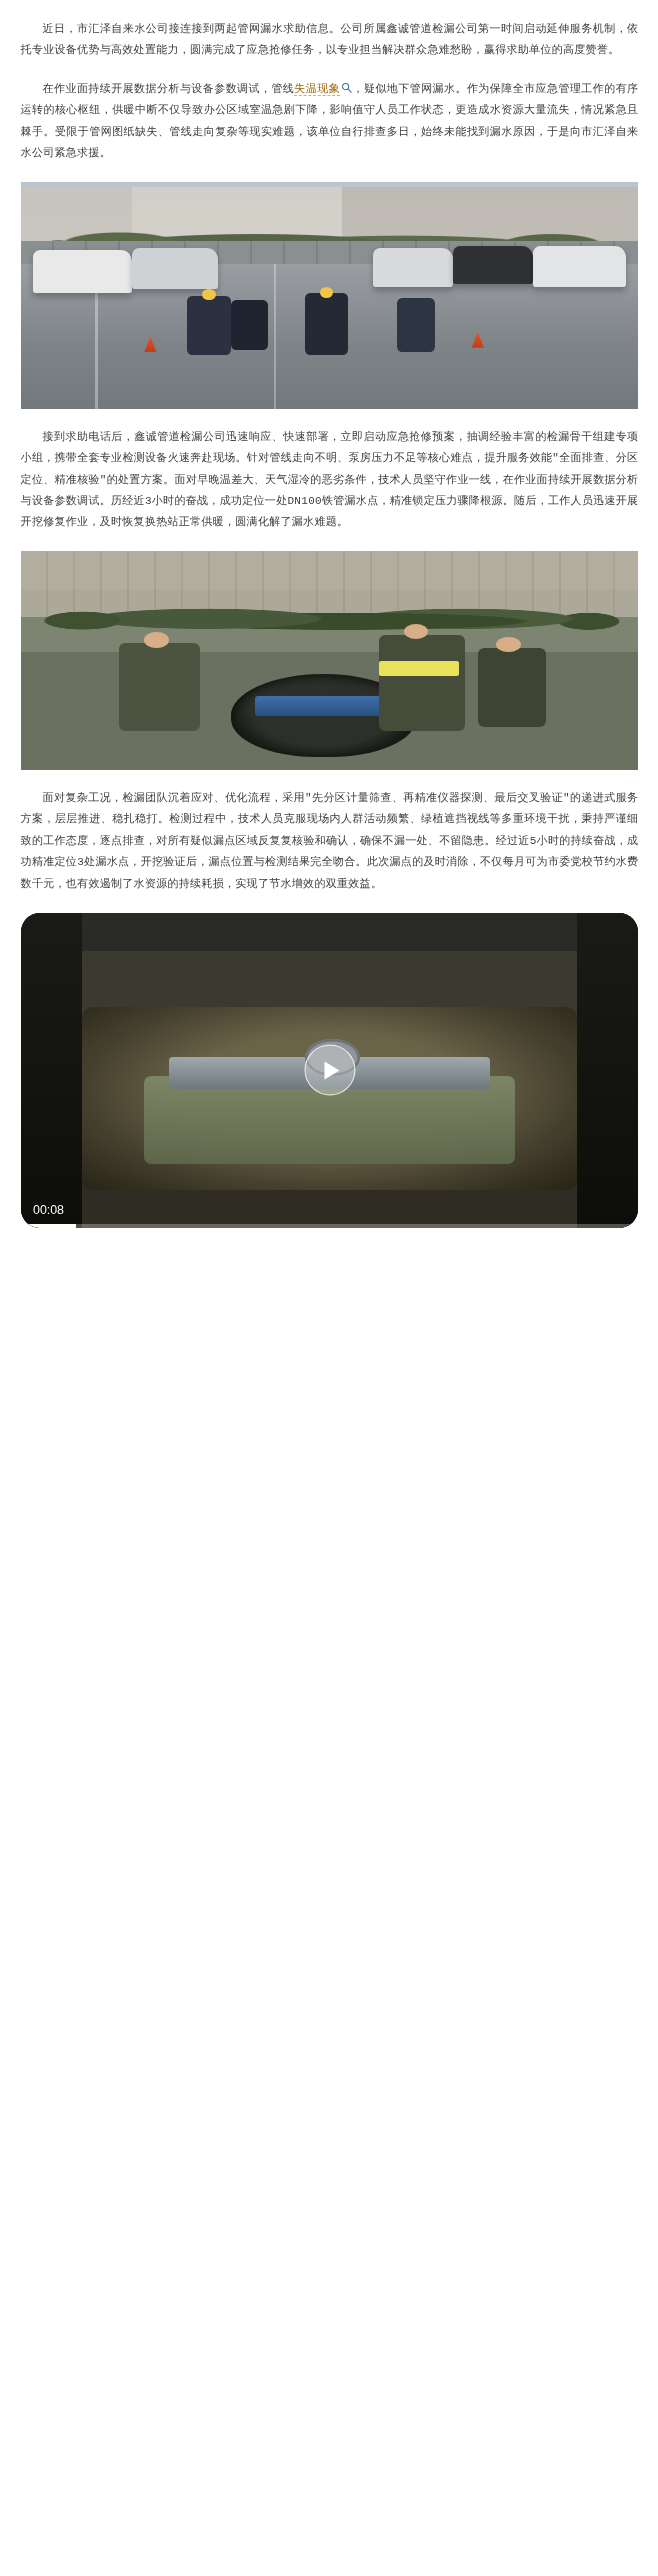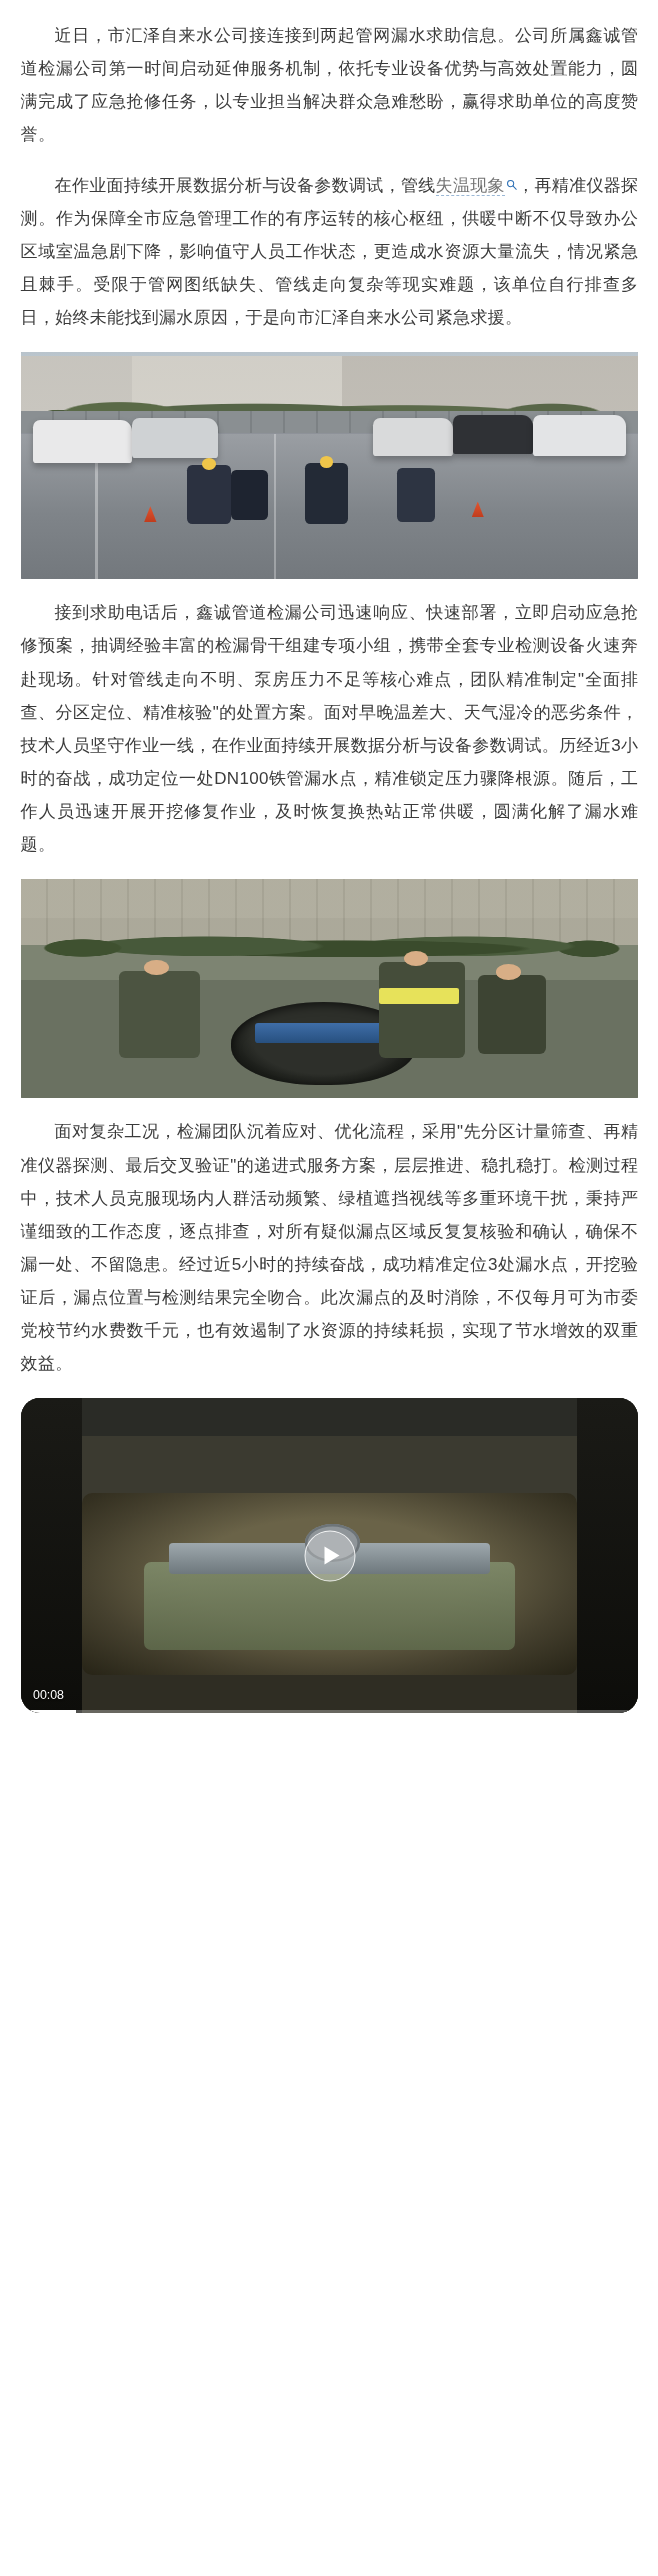--- a/index.html
+++ b/index.html
@@ -16,34 +16,35 @@
     width: 659px;
     margin: 0 auto;
     padding: 0;
     box-sizing: border-box;
   }
   .article {
     padding: 18.5px 20.6px 20.6px 20.6px;
     box-sizing: border-box;
   }
   p.para {
-    font-size: 17px;
+    font-size: 11px;
     line-height: 1.95;
     color: #3b3b3b;
     margin: 0 0 17.5px 0;
     text-align: justify;
     text-indent: 2em;
     letter-spacing: 0.3px;
+    font-family: Liberation Mono, monospace;
   }
   .hl-wrap {
     position: relative;
     display: inline;
   }
   .hl {
-    color: #737373;
+    color: #a16207;
     border-bottom: 0.5px dashed #9bb8d6;
     padding-bottom: 0.5px;
   }
   .search-badge {
     display: inline-block;
     width: 11.3px;
     height: 11.3px;
     vertical-align: middle;
     margin-left: 1px;
     position: relative;
@@ -249,21 +250,21 @@
 <body>
 
 <div class="page">
   <div class="article">
 
     <p class="para">近日，市汇泽自来水公司接连接到两起管网漏水求助信息。公司所属鑫诚管道检漏公司第一时间启动延伸服务机制，依托专业设备优势与高效处置能力，圆满完成了应急抢修任务，以专业担当解决群众急难愁盼，赢得求助单位的高度赞誉。</p>
 
     <p class="para"><span>在作业面持续开展数据分析与设备参数调试，管线</span><span class="hl-wrap"><span class="hl">失温现象</span><span class="search-badge"><svg width="11.3" height="11.3" viewBox="0 0 22 22">
               <circle cx="9" cy="9" r="6" fill="none" stroke="#2b6fb5" stroke-width="2"></circle>
               <line x1="13.5" y1="13.5" x2="20" y2="20" stroke="#2b6fb5" stroke-width="2" stroke-linecap="round"></line>
-            </svg></span></span><span>，再精准仪器探测。作为保障全市应急管理工作的有序运转的核心枢纽，供暖中断不仅导致办公区域室温急剧下降，影响值守人员工作状态，更造成水资源大量流失，情况紧急且棘手。受限于管网图纸缺失、管线走向复杂等现实难题，该单位自行排查多日，始终未能找到漏水原因，于是向市汇泽自来水公司紧急求援。</span></p>
+            </svg></span></span><span>，疑似地下管网漏水。作为保障全市应急管理工作的有序运转的核心枢纽，供暖中断不仅导致办公区域室温急剧下降，影响值守人员工作状态，更造成水资源大量流失，情况紧急且棘手。受限于管网图纸缺失、管线走向复杂等现实难题，该单位自行排查多日，始终未能找到漏水原因，于是向市汇泽自来水公司紧急求援。</span></p>
 
     <figure class="photo">
       <div class="img-frame photo1">
         <div class="p1-sky"></div>
         <div class="p1-building"></div>
         <div class="p1-trees"></div>
         <div class="p1-wallrow"></div>
         <div class="p1-ground"></div>
         <div class="p1-lines"></div>
         <div class="p1-car c1"></div>
@@ -275,21 +276,21 @@
         <div class="p1-worker w2"></div>
         <div class="p1-worker w3"></div>
         <div class="p1-worker w4"></div>
         <div class="p1-helmet h1"></div>
         <div class="p1-helmet h3"></div>
         <div class="p1-cone k1"></div>
         <div class="p1-cone k2"></div>
       </div>
     </figure>
 
-    <p class="para">接到求助电话后，鑫诚管道检漏公司迅速响应、快速部署，立即启动应急抢修预案，抽调经验丰富的检漏骨干组建专项小组，携带全套专业检测设备火速奔赴现场。针对管线走向不明、泵房压力不足等核心难点，团队精准制定"全面排查、分区定位、精准核验"的处置方案。面对早晚温差大、天气湿冷的恶劣条件，技术人员坚守作业一线，在作业面持续开展数据分析与设备参数调试。历经近3小时的奋战，成功定位一处DN100铁管漏水点，精准锁定压力骤降根源。随后，工作人员迅速开展开挖修复作业，及时恢复换热站正常供暖，圆满化解了漏水难题。</p>
+    <p class="para">接到求助电话后，鑫诚管道检漏公司迅速响应、快速部署，立即启动应急抢修预案，抽调经验丰富的检漏骨干组建专项小组，携带全套专业检测设备火速奔赴现场。针对管线走向不明、泵房压力不足等核心难点，提升服务效能"全面排查、分区定位、精准核验"的处置方案。面对早晚温差大、天气湿冷的恶劣条件，技术人员坚守作业一线，在作业面持续开展数据分析与设备参数调试。历经近3小时的奋战，成功定位一处DN100铁管漏水点，精准锁定压力骤降根源。随后，工作人员迅速开展开挖修复作业，及时恢复换热站正常供暖，圆满化解了漏水难题。</p>
 
 
     <figure class="photo">
       <div class="img-frame photo2">
         <div class="p2-bg"></div>
         <div class="p2-wall"></div>
         <div class="p2-hedge"></div>
         <div class="p2-hole"></div>
         <div class="p2-pipe"></div>
         <div class="p2-person a"></div>

